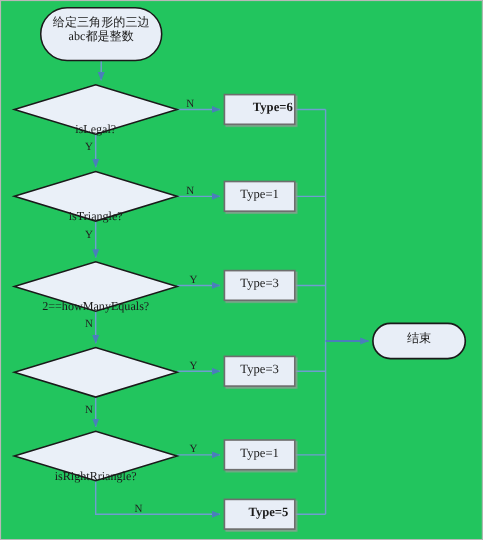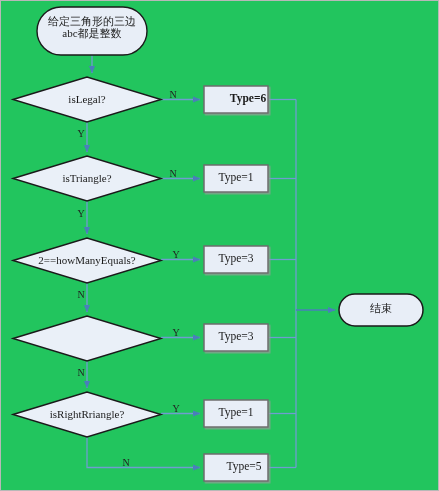--- a/index.html
+++ b/index.html
@@ -32,20 +32,21 @@
     color: #1a1a1a;
     line-height: 1.12;
     pointer-events: none;
     white-space: pre-line;
   }
   .terminal-label {
     font-size: 11px;
   }
   .decision-label {
     font-size: 11px;
+    margin-top: 19px;
   }
   .process-label {
     font-size: 11.5px;
   }
   .edge-label {
     position: absolute;
     font-size: 10px;
     color: #222222;
     text-align: center;
     font-family: "Liberation Serif", "DejaVu Serif", serif;
@@ -141,21 +142,21 @@
   <div class="node-label process-label" style="left:203px; top:91px; width:88px;font-weight:bold;">Type=6</div>
 
   <div class="node-label process-label" style="left:203px; top:170px; width:64px;">Type=1</div>
 
   <div class="node-label process-label" style="left:203px; top:251px; width:64px;">Type=3</div>
 
   <div class="node-label process-label" style="left:203px; top:329px; width:64px;">Type=3</div>
 
   <div class="node-label process-label" style="left:203px; top:405px; width:64px;">Type=1</div>
 
-  <div class="node-label process-label" style="left:203px; top:459px; width:80px;">Type=5</div>
+  <div class="node-label process-label" style="left:203px; top:459px; width:80px;font-weight:bold;">Type=5</div>
 
   <div class="node-label terminal-label" style="left:338px; top:301px; width:84px;">结束</div>
 
   <div class="edge-label" style="left:165px; top:88px; width:14px;">N</div>
   <div class="edge-label" style="left:73px; top:127px; width:14px;">Y</div>
 
   <div class="edge-label" style="left:165px; top:167px; width:14px;">N</div>
   <div class="edge-label" style="left:73px; top:207px; width:14px;">Y</div>
 
   <div class="edge-label" style="left:168px; top:248px; width:14px;">Y</div>

